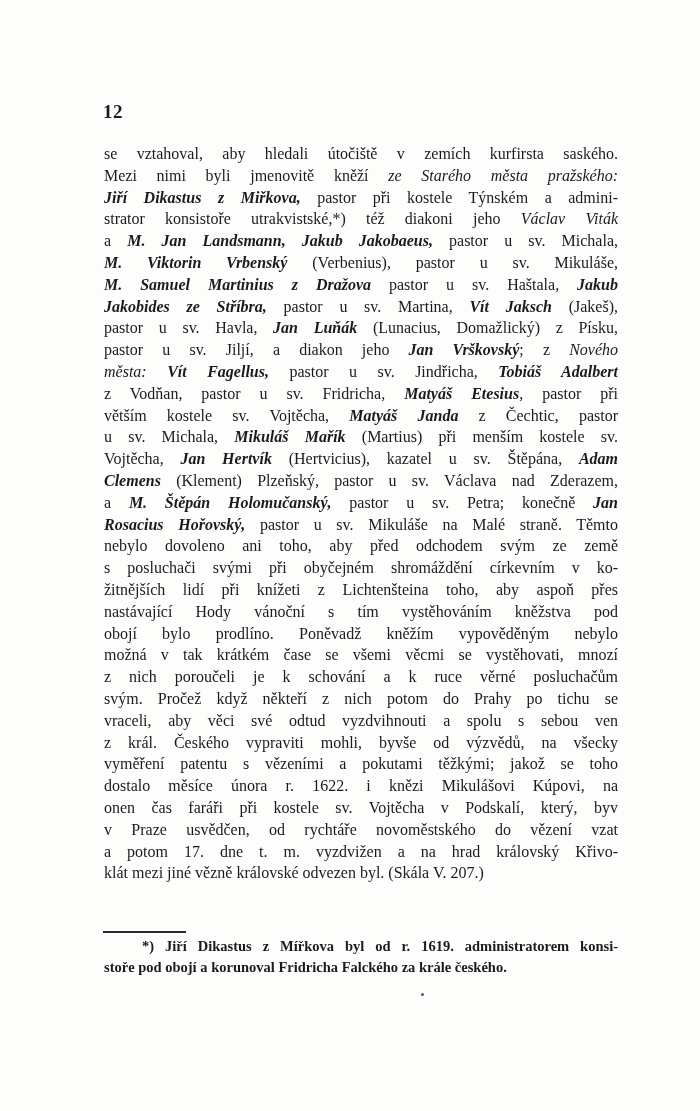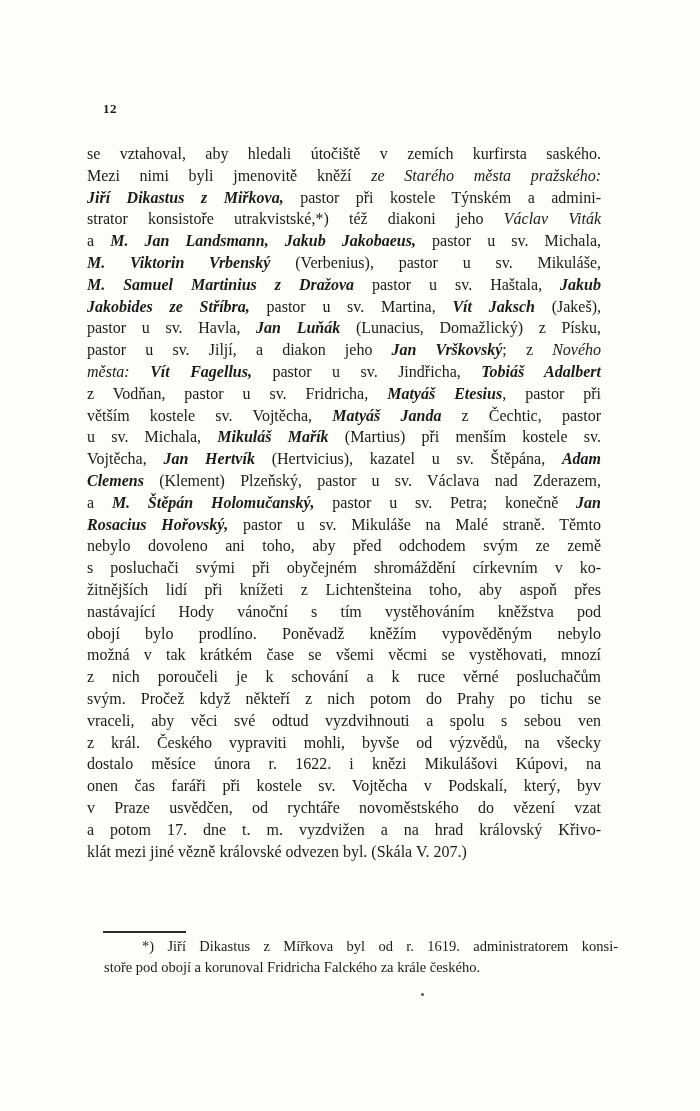--- a/index.html
+++ b/index.html
@@ -6,38 +6,38 @@
   body {
     width: 700px; height: 1111px;
     background: #fdfdfc;
     position: relative;
     overflow: hidden;
     font-family: "Liberation Serif", "DejaVu Serif", serif;
     color: #1b1b1b;
   }
   .page-number {
     position: absolute; left: 103px; top: 101px;
-    font-size: 13px; font-weight: bold; letter-spacing: 0.5px;
+    font-size: 19px; font-weight: bold; letter-spacing: 0.5px;
   }
   .text-block {
-    position: absolute; left: 87px; top: 143px; width: 514px;
+    position: absolute; left: 104px; top: 143px; width: 514px;
     font-size: 16px; line-height: 21.8px;
   }
   .line { text-align: justify; }
   .line.just { text-align-last: justify; }
   .line.indent { text-indent: 38px; }
   .seg-i { font-style: italic; }
   .seg-b { font-style: italic; font-weight: bold; }
   .footnote-rule {
     position: absolute; left: 103px; top: 931px; width: 83px; height: 0;
     border-top: 2px solid #2b2b2b;
   }
   .footnote-block {
     position: absolute; left: 104px; top: 936px; width: 514px;
-    font-size: 14.5px; font-weight: normal; line-height: 21.3px;
+    font-size: 14.5px; font-weight: bold; line-height: 21.3px;
   }
   .artifact-dot {
     position: absolute; left: 421px; top: 993px;
     width: 3px; height: 3px; background: #5a5a5a; border-radius: 50%;
   }
 </style>
 </head>
 <body>
 
 <div class="page-number">12</div>
@@ -64,20 +64,21 @@
     <div class="line just"><span class="seg-n">nebylo dovoleno ani toho, aby před odchodem svým ze země</span></div>
     <div class="line just"><span class="seg-n">s posluchači svými při obyčejném shromáždění církevním v ko-</span></div>
     <div class="line just"><span class="seg-n">žitnějších lidí při knížeti z Lichtenšteina toho, aby aspoň přes</span></div>
     <div class="line just"><span class="seg-n">nastávající Hody vánoční s tím vystěhováním kněžstva pod</span></div>
     <div class="line just"><span class="seg-n">obojí bylo prodlíno. Poněvadž kněžím vypověděným nebylo</span></div>
     <div class="line just"><span class="seg-n">možná v tak krátkém čase se všemi věcmi se vystěhovati, mnozí</span></div>
     <div class="line just"><span class="seg-n">z nich poroučeli je k schování a k ruce věrné posluchačům</span></div>
     <div class="line just"><span class="seg-n">svým. Pročež když někteří z nich potom do Prahy po tichu se</span></div>
     <div class="line just"><span class="seg-n">vraceli, aby věci své odtud vyzdvihnouti a spolu s sebou ven</span></div>
     <div class="line just"><span class="seg-n">z král. Českého vypraviti mohli, byvše od výzvědů, na všecky</span></div>
+    <div class="line just"><span class="seg-n">vyměření patentu s vězeními a pokutami těžkými; jakož se toho</span></div>
     <div class="line just"><span class="seg-n">dostalo měsíce února r. 1622. i knězi Mikulášovi Kúpovi, na</span></div>
     <div class="line just"><span class="seg-n">onen čas faráři při kostele sv. Vojtěcha v Podskalí, který, byv</span></div>
     <div class="line just"><span class="seg-n">v Praze usvědčen, od rychtáře novoměstského do vězení vzat</span></div>
     <div class="line just"><span class="seg-n">a potom 17. dne t. m. vyzdvižen a na hrad královský Křivo-</span></div>
     <div class="line"><span class="seg-n">klát mezi jiné vězně královské odvezen byl. (Skála V. 207.)</span></div>
   </div>
 
 <div class="footnote-rule"></div>
 
 <div class="footnote-block">

